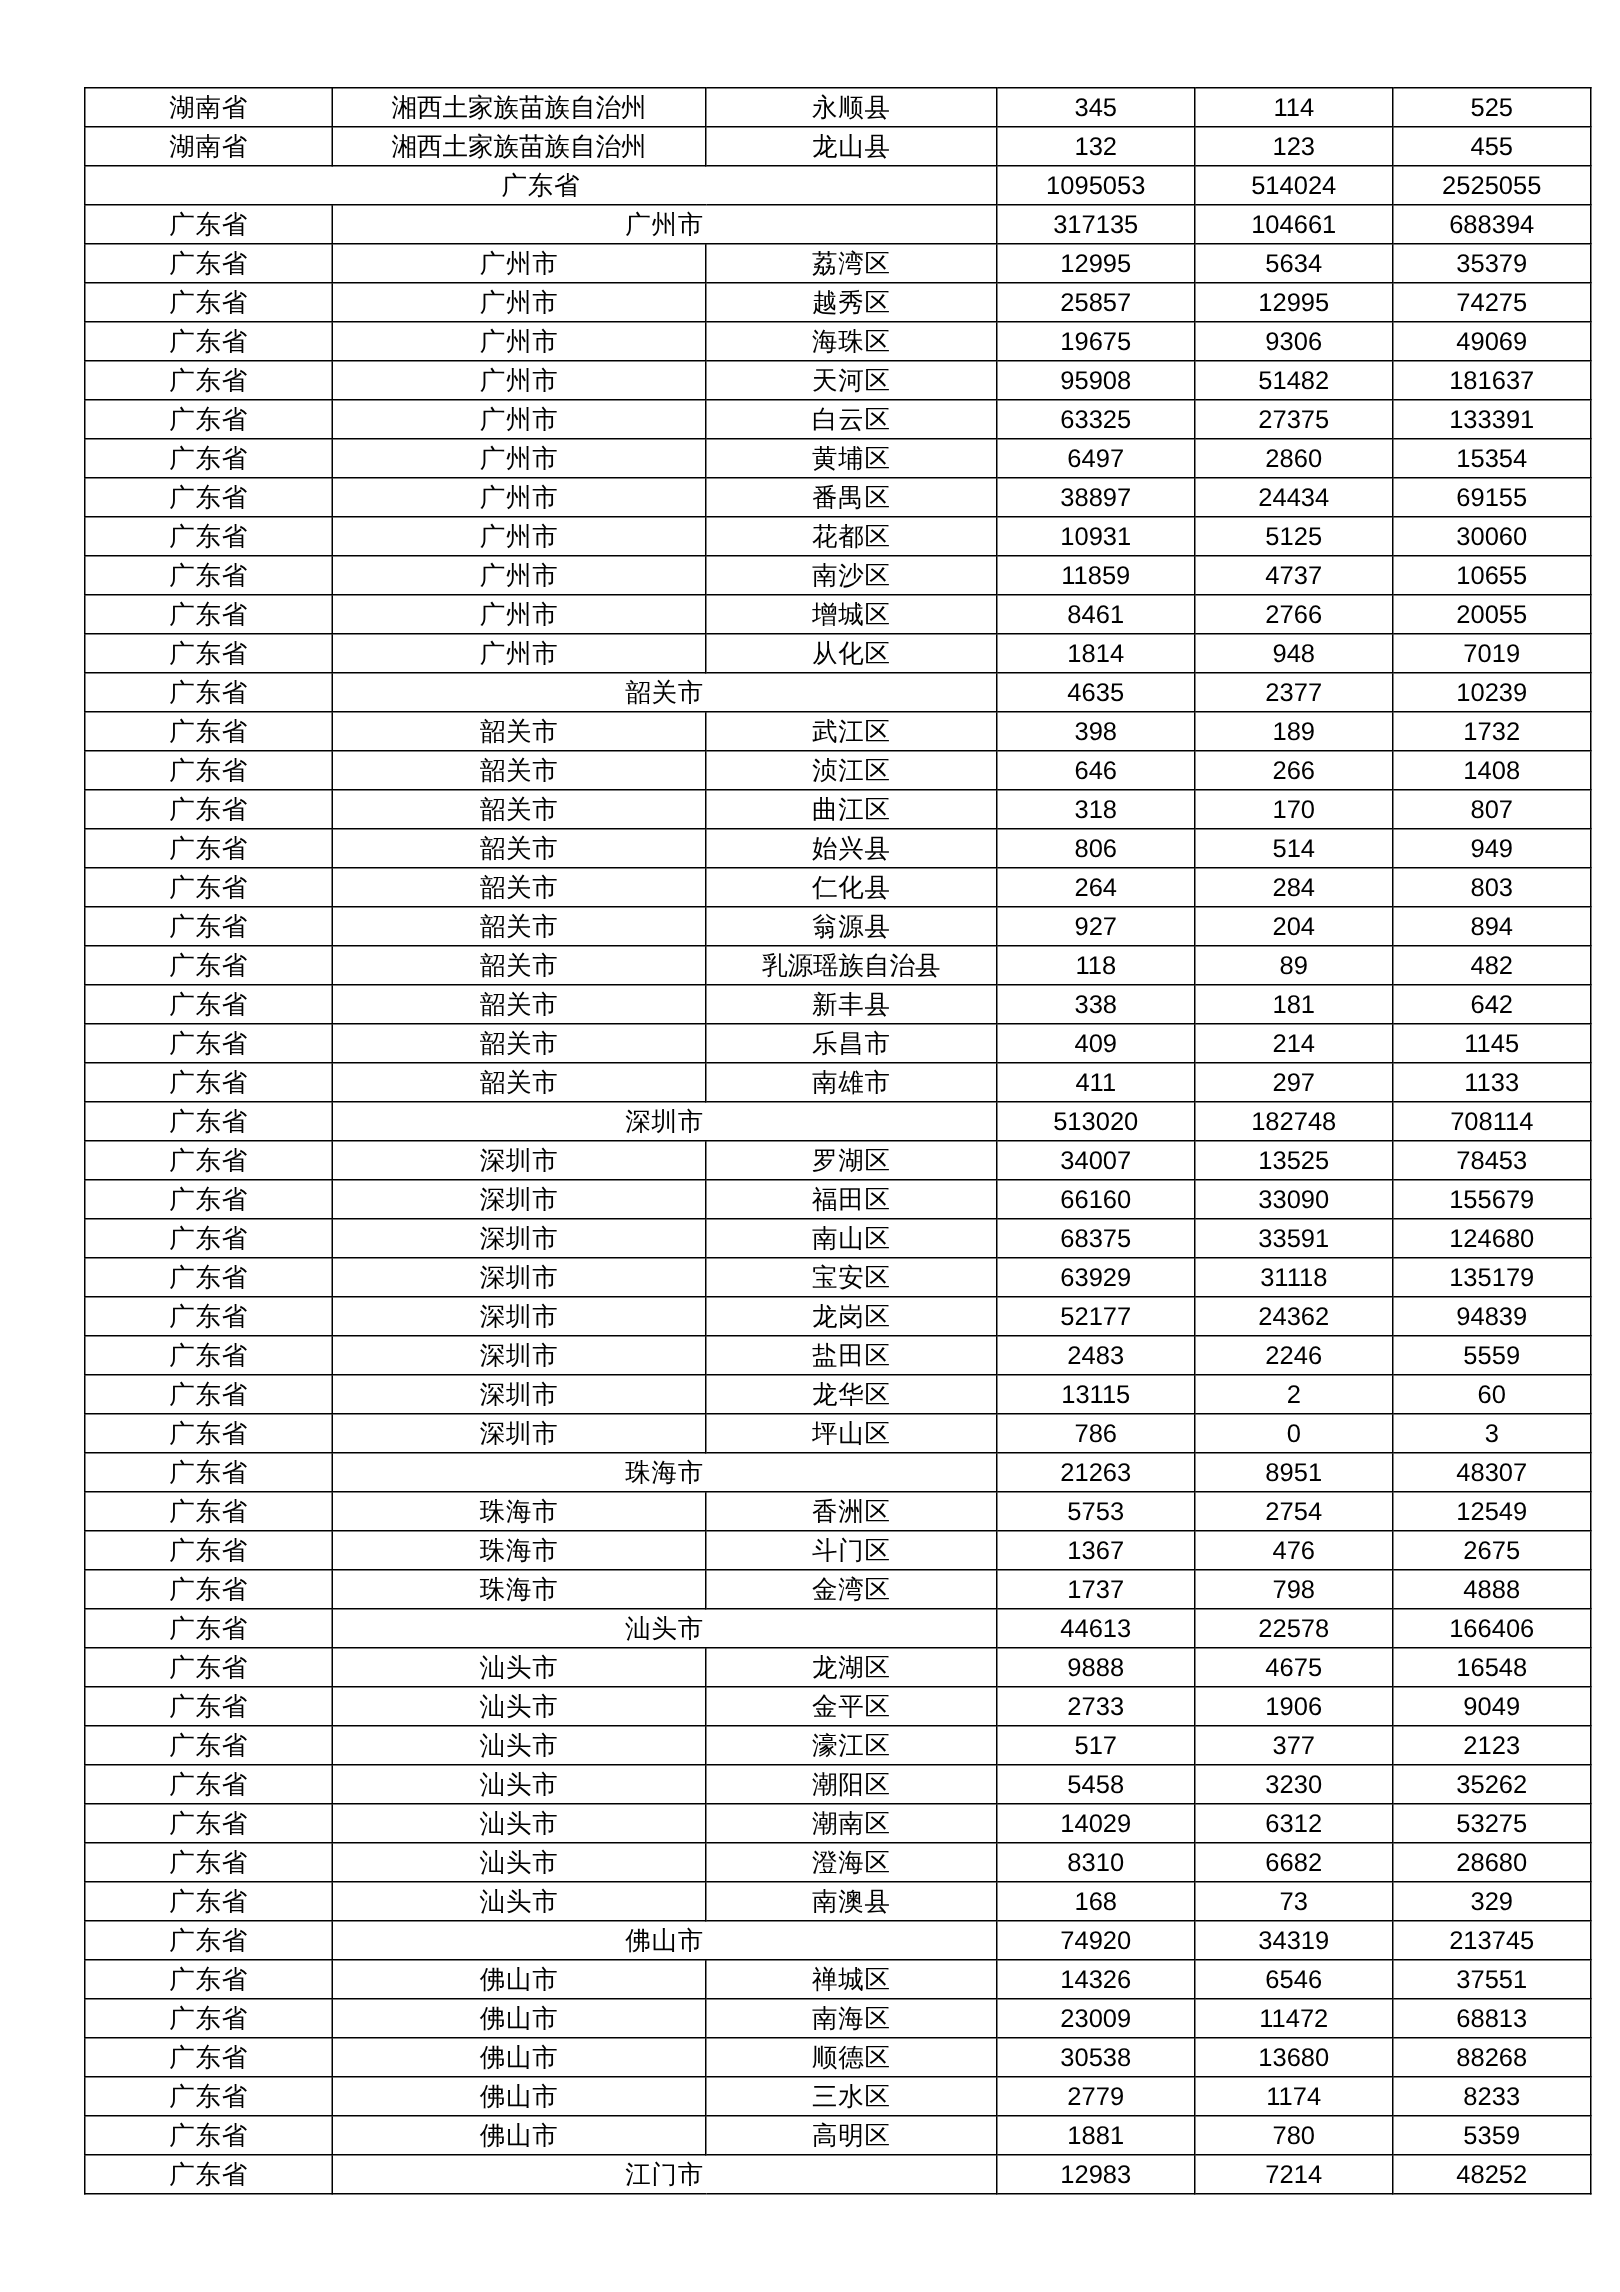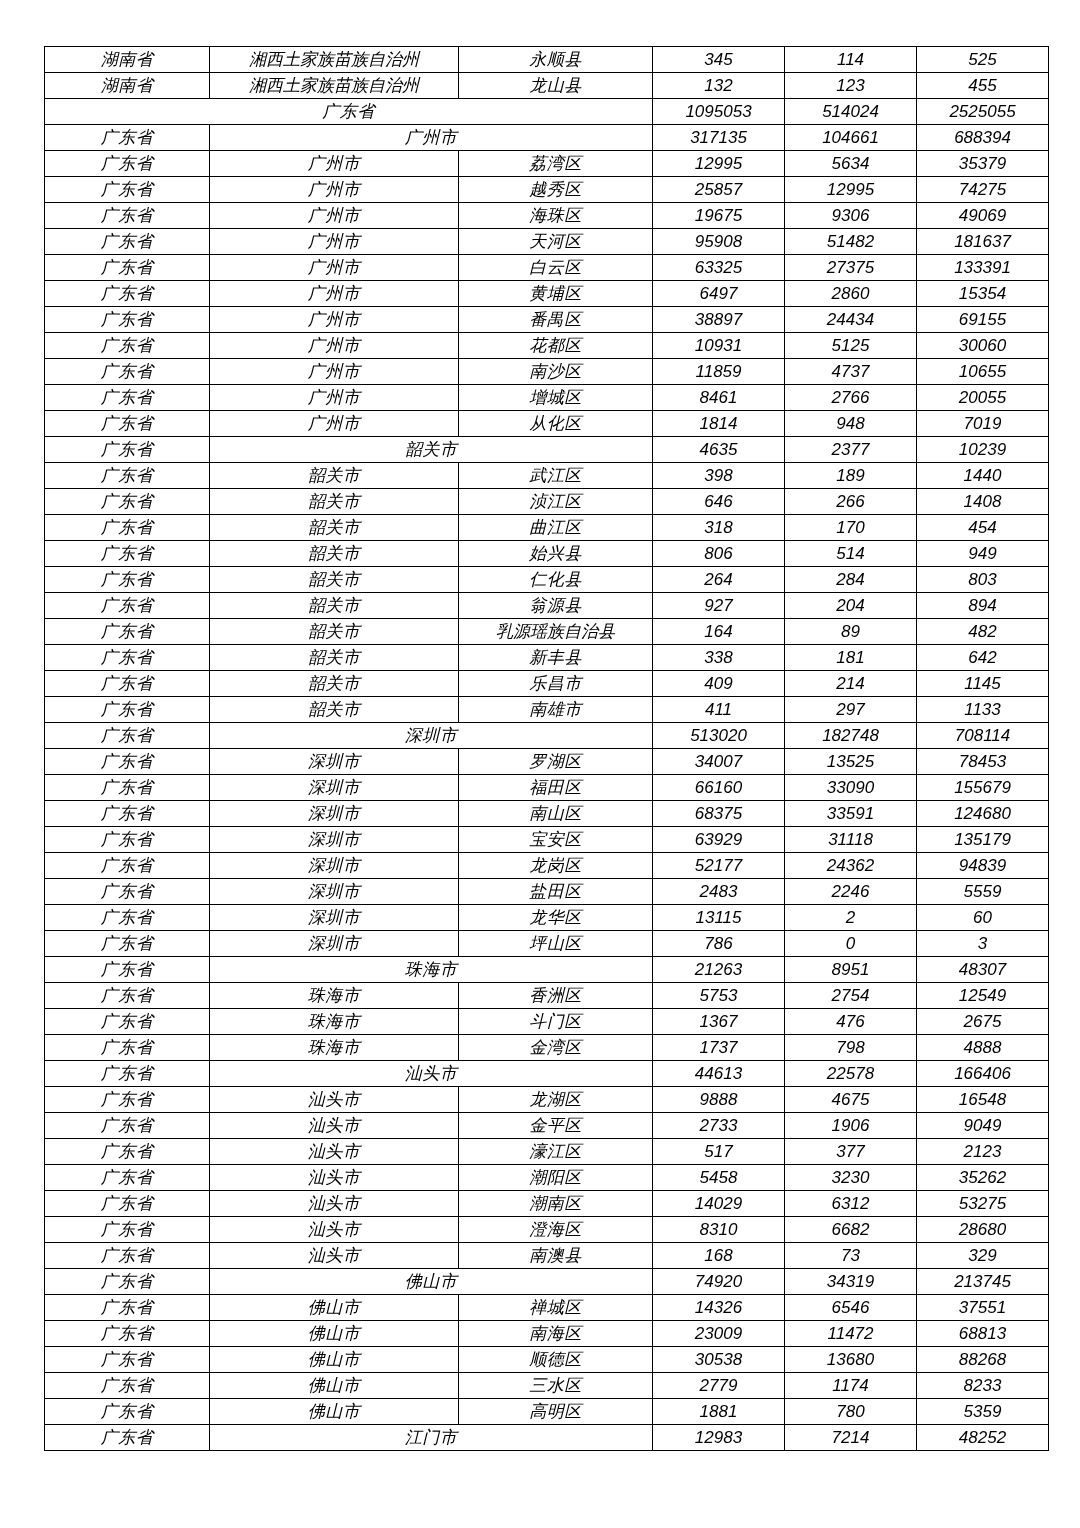--- a/index.html
+++ b/index.html
@@ -16,22 +16,21 @@
   #sheet {
     box-sizing: border-box;
     width: 1080px;
     height: 1528px;
     padding: 42px 36px 40px 40px;
   }
   table.stat {
     border-collapse: collapse;
     table-layout: fixed;
     width: 1004px;
-    margin: 4px;
-    font-style: italic;
+    margin: 16px;
   }
   table.stat td {
     border: 1px solid #000000;
     height: 25px;
     line-height: 23px;
     padding: 0 2px;
     font-size: 17px;
     text-align: center;
     white-space: nowrap;
     overflow: hidden;
@@ -194,37 +193,37 @@
           <td class="num">4635</td>
           <td class="num">2377</td>
           <td class="num">10239</td>
         </tr>
         <tr>
           <td class="cn">广东省</td>
           <td class="cn">韶关市</td>
           <td class="cn">武江区</td>
           <td class="num">398</td>
           <td class="num">189</td>
-          <td class="num">1440</td>
+          <td class="num">1732</td>
         </tr>
         <tr>
           <td class="cn">广东省</td>
           <td class="cn">韶关市</td>
           <td class="cn">浈江区</td>
           <td class="num">646</td>
           <td class="num">266</td>
           <td class="num">1408</td>
         </tr>
         <tr>
           <td class="cn">广东省</td>
           <td class="cn">韶关市</td>
           <td class="cn">曲江区</td>
           <td class="num">318</td>
           <td class="num">170</td>
-          <td class="num">454</td>
+          <td class="num">807</td>
         </tr>
         <tr>
           <td class="cn">广东省</td>
           <td class="cn">韶关市</td>
           <td class="cn">始兴县</td>
           <td class="num">806</td>
           <td class="num">514</td>
           <td class="num">949</td>
         </tr>
         <tr>
@@ -240,21 +239,21 @@
           <td class="cn">韶关市</td>
           <td class="cn">翁源县</td>
           <td class="num">927</td>
           <td class="num">204</td>
           <td class="num">894</td>
         </tr>
         <tr>
           <td class="cn">广东省</td>
           <td class="cn">韶关市</td>
           <td class="cn small">乳源瑶族自治县</td>
-          <td class="num">164</td>
+          <td class="num">118</td>
           <td class="num">89</td>
           <td class="num">482</td>
         </tr>
         <tr>
           <td class="cn">广东省</td>
           <td class="cn">韶关市</td>
           <td class="cn">新丰县</td>
           <td class="num">338</td>
           <td class="num">181</td>
           <td class="num">642</td>

